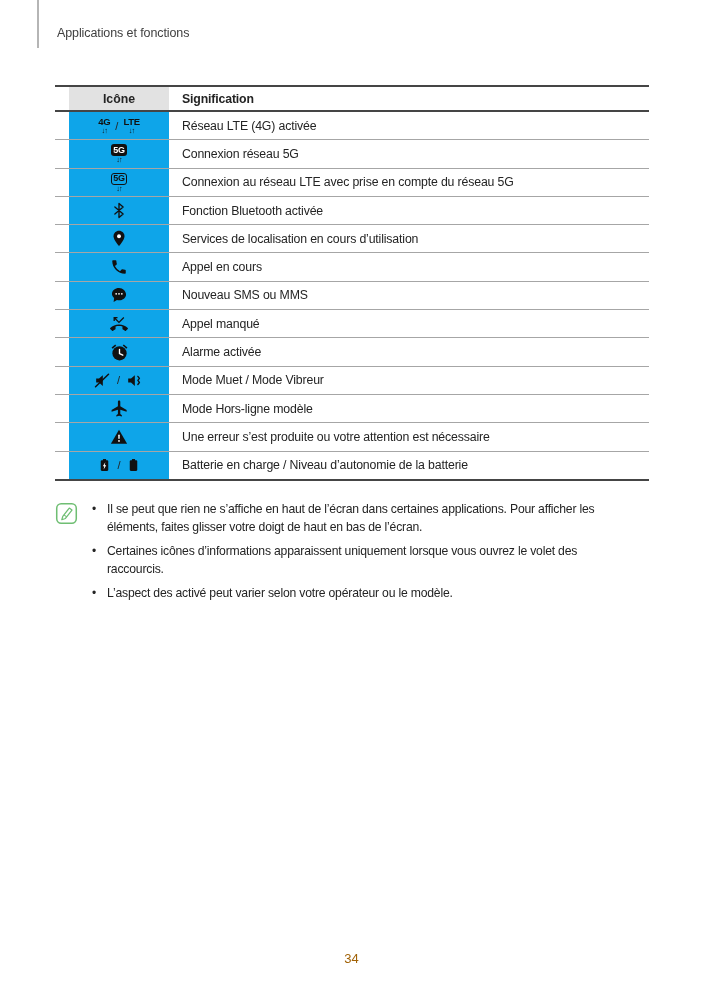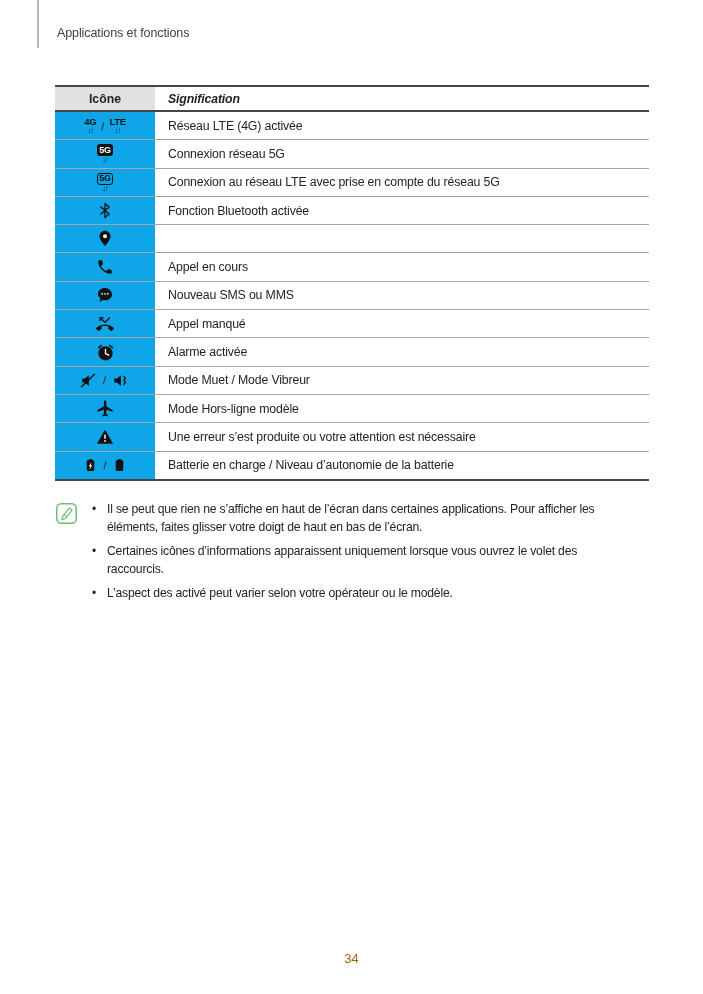--- a/index.html
+++ b/index.html
@@ -11,25 +11,25 @@
   
   .running-header { position:absolute; left:0; top:0; width:100%; height:50px; }
   .header-rule { position:absolute; left:37px; top:0; width:2px; height:48px; background:#b5b5b5; }
   .header-title { position:absolute; left:57px; top:26px; font-size:12.5px; color:#404040; letter-spacing:-0.1px; }
 
   
   .icon-table { position:absolute; left:55px; top:85px; width:594px; border-top:2px solid #454545; border-bottom:2px solid #454545; }
   .t-header { display:flex; height:23px; border-bottom:2px solid #454545; }
   .t-row { display:flex; height:27.3px; border-bottom:1px solid #a6a6a6; }
   .t-row:last-child { border-bottom:none; }
-  .c-icon { width:100px; flex:0 0 100px; display:flex; align-items:center; justify-content:center; gap:4px; }
+  .c-icon { width:100px; flex:0 0 100px; display:flex; align-items:center; justify-content:center; gap:4px;margin-left:14px; }
   .t-header .c-icon { background:#e2e2e2; font-weight:bold; font-size:12.3px; }
   .t-row .c-icon { background:#0ea5e9; }
   .c-meaning { flex:1; display:flex; align-items:center; padding-left:13px; font-size:12.3px; letter-spacing:-0.15px; }
-  .t-header .c-meaning { font-weight:bold;font-style:italic; }
+  .t-header .c-meaning { font-weight:bold; }
   .icon-sep { font-size:11px; color:#242424; margin:0 1px; }
 
   
   .net { display:inline-flex; flex-direction:column; align-items:center; line-height:1; }
   .net-label { font-weight:bold; font-size:9.5px; letter-spacing:-0.3px; color:#111; }
   .net-label.boxed-fill { background:#111; color:#fff; border-radius:3px; padding:1.5px 2.5px; font-size:9px; }
   .net-label.boxed-line { border:1.3px solid #111; color:#111; border-radius:3px; padding:0.5px 1.5px; font-size:9px; }
   .net-arrows { font-size:7.5px; letter-spacing:-1px; color:#111; margin-top:1px; line-height:0.8; }
 
   svg.ic { display:block; }
@@ -98,20 +98,21 @@
         </div>
         <div class="c-meaning">Fonction Bluetooth activée</div>
       </div>
       <div class="t-row">
         <div class="c-icon">
           <svg class="ic" width="18" height="19" viewBox="0 0 24 24">
     <path d="M12 1.8 C7.9 1.8 4.7 5 4.7 9.1 c0 5.2 7.3 13.1 7.3 13.1 s7.3 -7.9 7.3 -13.1 C19.3 5 16.1 1.8 12 1.8 z" fill="#111"></path>
     <circle cx="12" cy="9" r="2.6" fill="#fff"></circle>
   </svg>
         </div>
+        <div class="c-meaning">Services de localisation en cours d’utilisation</div>
       </div>
       <div class="t-row">
         <div class="c-icon">
           <svg class="ic" width="18" height="18" viewBox="0 0 24 24">
     <path d="M6.6 10.8c1.5 2.9 3.8 5.2 6.7 6.7l2.2-2.2c.3-.3.7-.4 1-.2 1.1.4 2.3.6 3.5.6.6 0 1 .4 1 1V20c0 .6-.4 1-1 1C10.8 21 3 13.2 3 4c0-.6.4-1 1-1h3.5c.6 0 1 .4 1 1 0 1.2.2 2.4.6 3.5.1.4 0 .7-.2 1l-2.3 2.3z" fill="#111"></path>
   </svg>
         </div>
         <div class="c-meaning">Appel en cours</div>
       </div>
       <div class="t-row">

